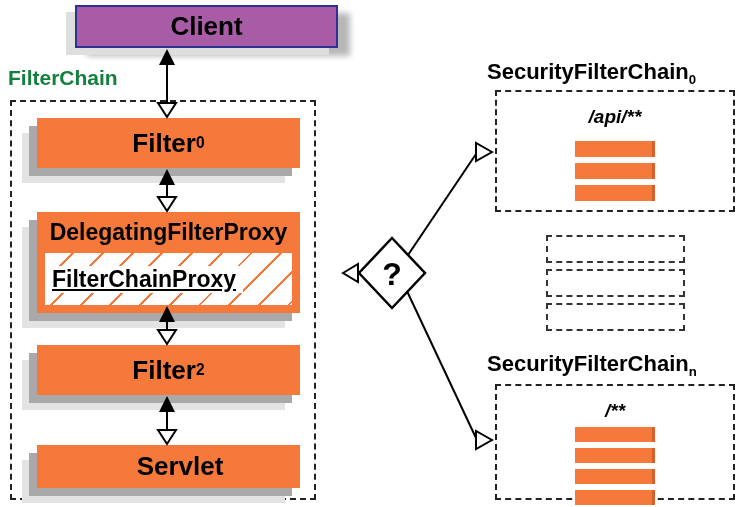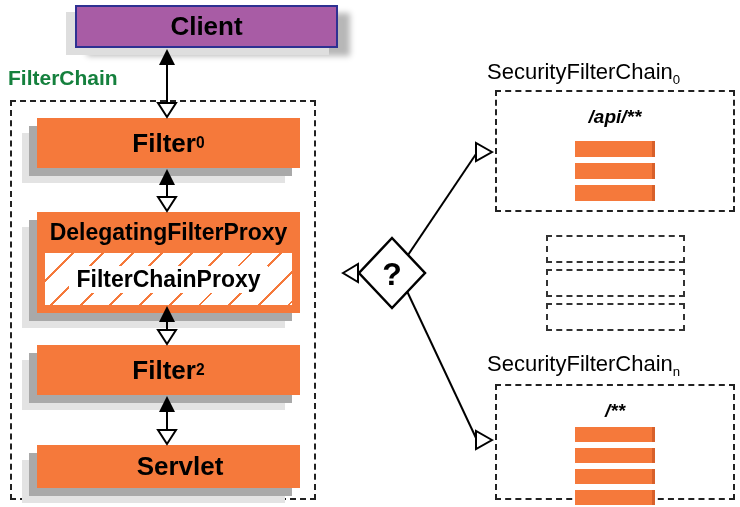--- a/index.html
+++ b/index.html
@@ -12,30 +12,30 @@
   .client{top:5px;height:43px;background:var(--purple);border:2px solid var(--client_border);
           font-size:26px;box-shadow:-9px 7px 0 #dedede, 12px 8px 6px #b7b7b7;margin-left:38px;}
   .orangebox{background:var(--orange);box-shadow:-8px 8px 0 #a9a9a9, -15px 15px 0 #e3e3e3;}
   .filter0{top:118px;height:50px;font-size:26px;}
   .filter2{top:345px;height:50px;font-size:26px;}
   .servlet{top:445px;height:43px;font-size:26px;padding-left:23px;}
   .dfp{top:212px;height:101px;flex-direction:column;justify-content:flex-start;}
   .dfp-title{height:38px;line-height:40px;font-size:23px;font-weight:bold;text-align:center;width:100%;}
   .fcp{position:absolute;left:6px;right:6px;bottom:6px;top:39px;border:2px solid var(--orange);
        background:repeating-linear-gradient(135deg,#fff 0 19px,var(--orange) 19px 21px);
-       display:flex;align-items:center;justify-content:center;}
+       display:flex;align-items:center;justify-content:flex-start;text-decoration:underline;}
   .fcp-label{background:#fff;padding:0 7px;font-size:23px;font-weight:bold;}
   sub{font-size:60%;line-height:0;}
 
   .fc-label{position:absolute;left:8px;top:66px;font-size:21px;font-weight:bold;color:#15803d;}
   .fc-dashed{position:absolute;left:10px;top:100px;width:306px;height:400px;
              border:2px dashed #222;box-sizing:border-box;}
 
   
-  .sfc-label{position:absolute;left:487px;font-size:22px;font-weight:normal;color:#000;white-space:nowrap;}
+  .sfc-label{position:absolute;left:487px;font-size:22px;font-weight:bold;color:#000;white-space:nowrap;}
   .sfc0-label{top:59px;}
   .sfcn-label{top:351px;}
   .sfc-box{position:absolute;left:495px;width:240px;border:2px dashed #222;box-sizing:border-box;}
   .sfc0-box{top:90px;height:122px;}
   .sfcn-box{top:384px;height:116px;}
   .pattern{text-align:center;font-size:19px;font-weight:bold;font-style:italic;margin-top:14px;}
   .bars{margin-top:13px;}
   .sfcn-box .bars{margin-top:5px;}
   .bar{width:80px;margin:0 auto 6px auto;background:var(--orange);border-right:3px solid #d8602a;box-sizing:border-box;}
   .sfc0-box .bar{height:16px;}

